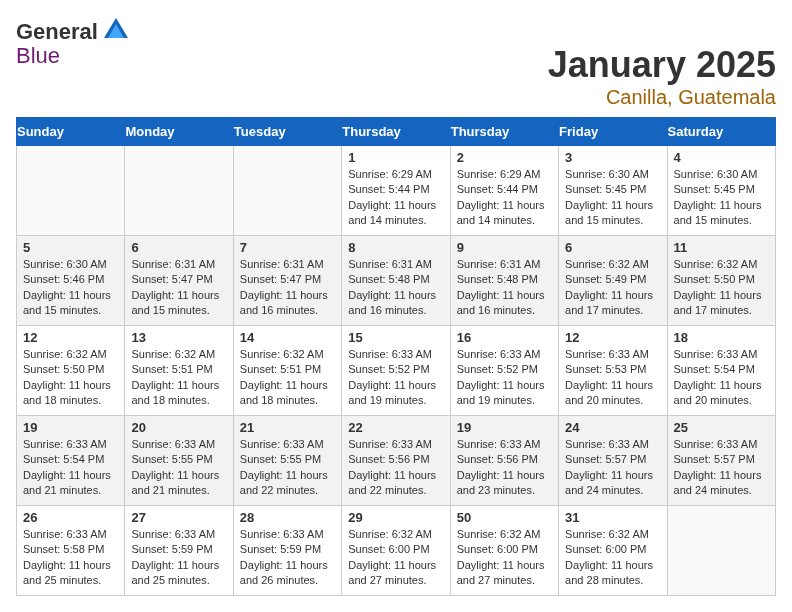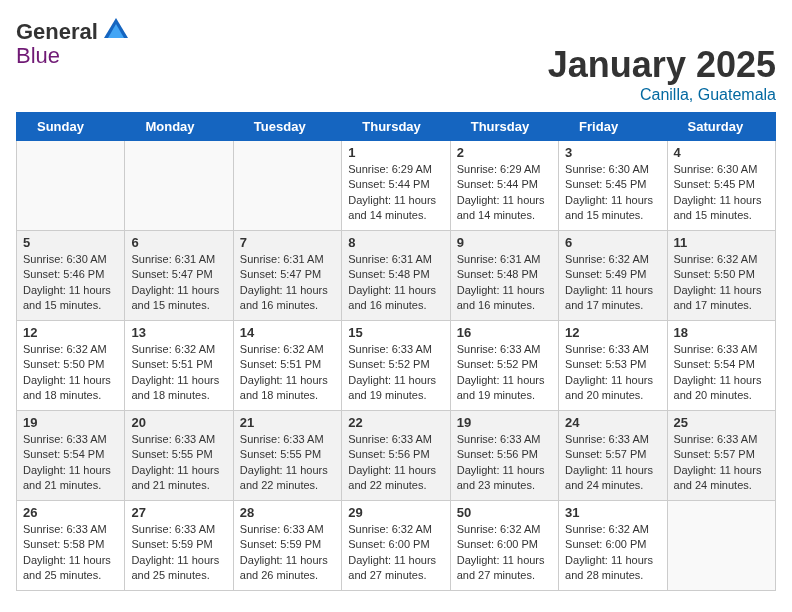--- a/index.html
+++ b/index.html
@@ -35,33 +35,33 @@
     .title-block {
       text-align: right;
     }
     .title-block h1 {
       font-size: 36px;
       font-weight: bold;
       color: #333;
       margin-top: 28px;
     }
     .title-block h2 {
-      font-size: 16px;
-      color: #0369a1;
+      font-size: 20px;
+      color: #a16207;
       font-weight: normal;
     }
     .calendar {
       width: 100%;
       border-collapse: collapse;
       border: 1px solid #ccc;
     }
     .calendar th {
       background-color: #1565c0;
       color: #fff;
-      padding: 6px 20px;
+      padding: 6px 0;
       font-size: 13px;
       font-weight: bold;
       text-align: left;
       border: 1px solid #1565c0;
     }
     .calendar td {
       width: calc(100%/7);
       vertical-align: top;
       padding: 4px 6px;
       border: 1px solid #ccc;

